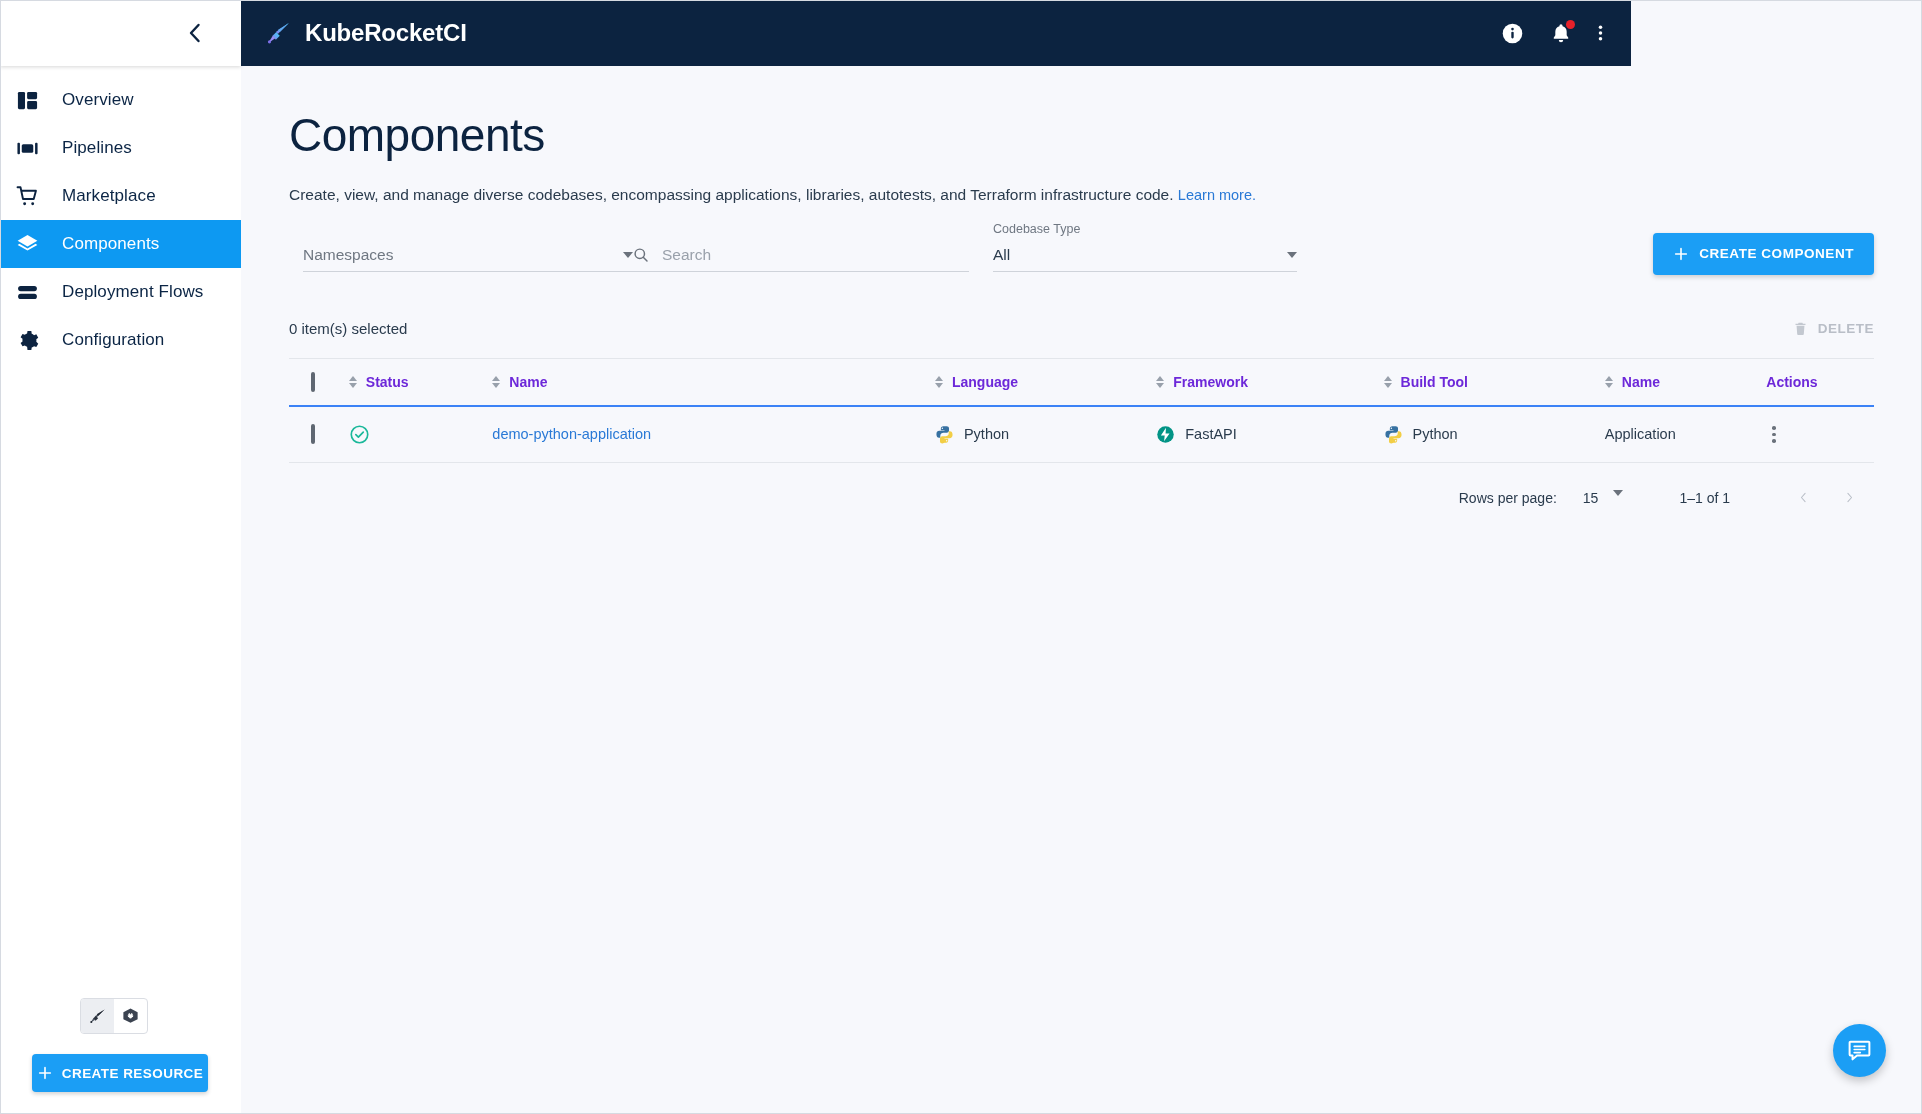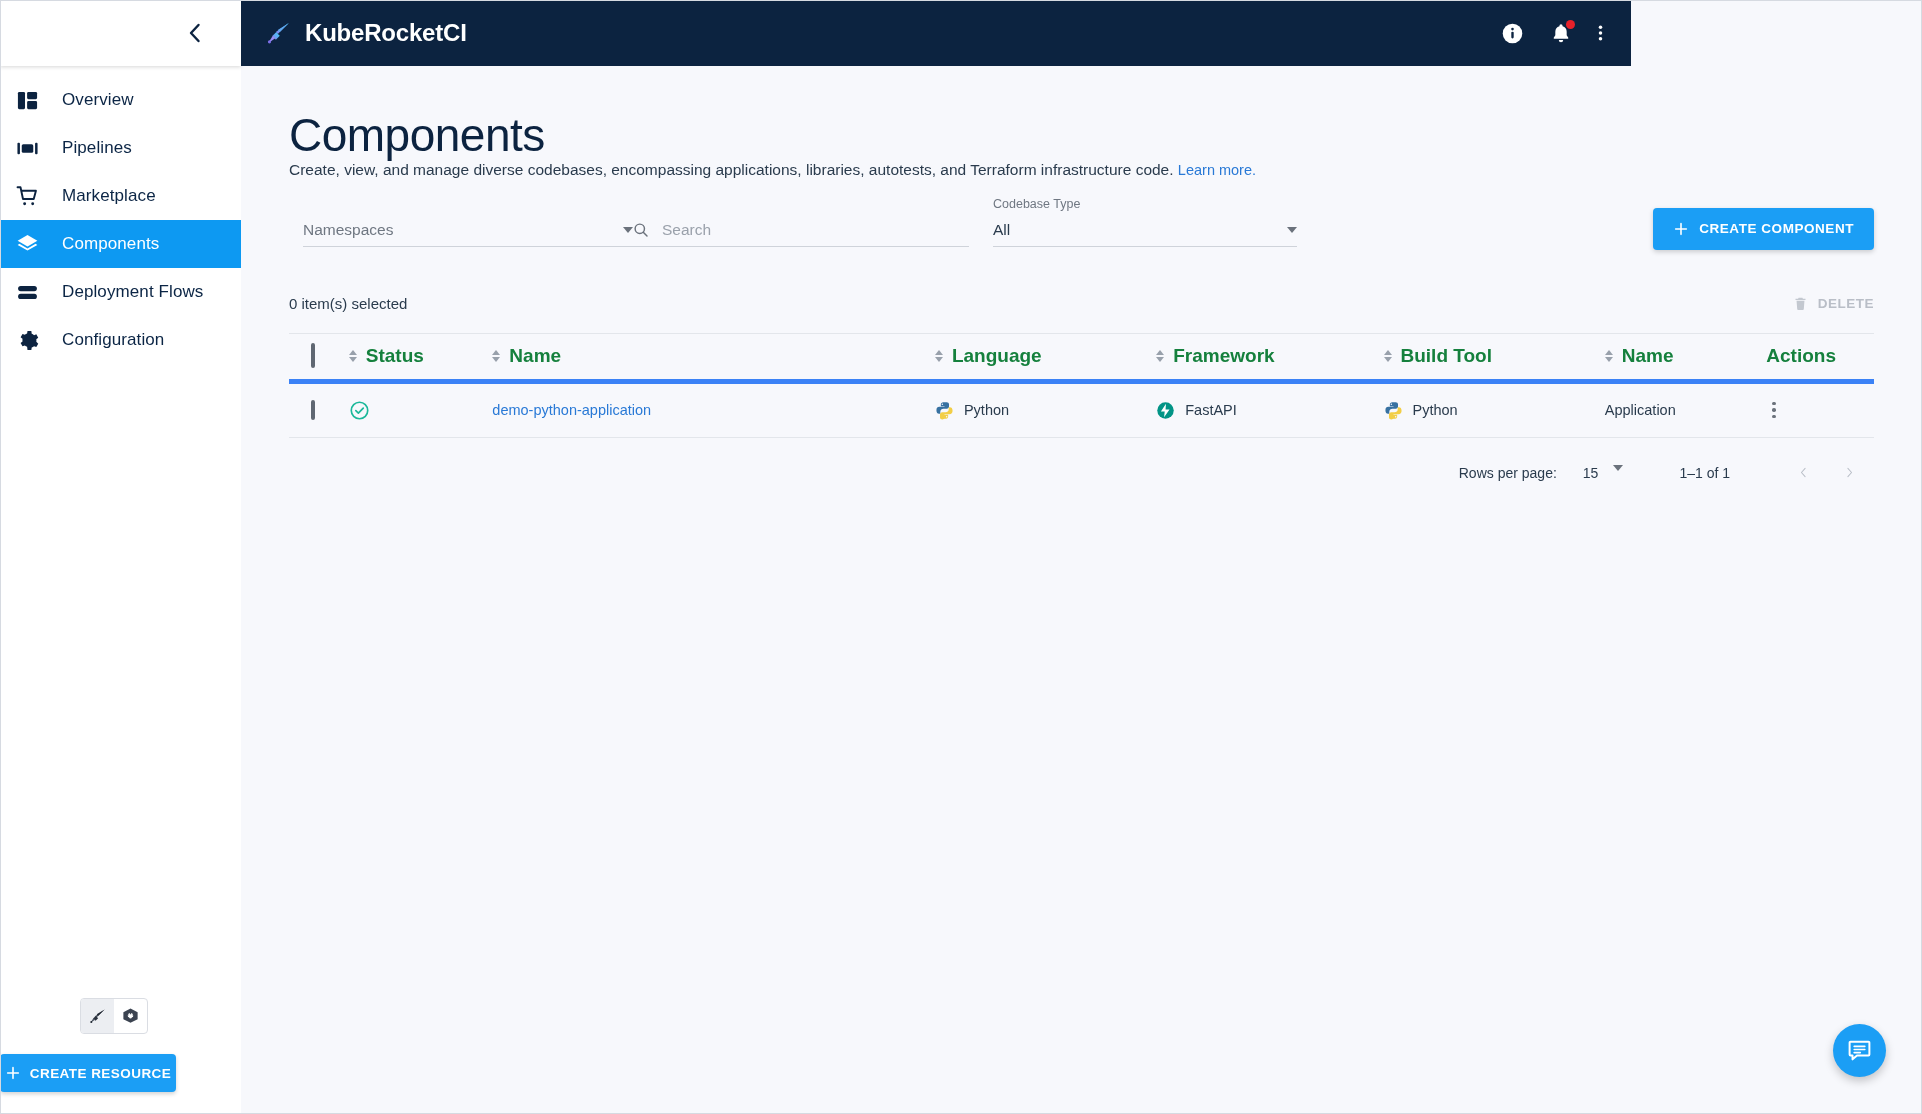--- a/index.html
+++ b/index.html
@@ -58,20 +58,21 @@
   .theme-toggle > div {
     width: 34px; height: 34px;
     display: flex; align-items: center; justify-content: center;
     cursor: pointer;
   }
   .theme-toggle > div.sel { background: #eceef2; }
   .create-resource {
     display: flex; align-items: center; justify-content: center;
     gap: 9px;
     height: 38px; width: 176px;
+    margin-left: 32px;
     background: #1b9ef5; color: #fff;
     font-size: 13.5px; font-weight: 700; letter-spacing: .45px;
     border: none; border-radius: 4px; cursor: pointer;
     box-shadow: 0 2px 4px rgba(0,0,0,.18);
   }
 
   
   .topbar {
     position: absolute; left: 241px; top: 0;
     width: 1390px; height: 66px;
@@ -98,20 +99,21 @@
     width: 1681px; height: 1048px;
     background: #f7f8fc;
     padding: 44px 48px 0 48px;
     overflow: hidden;
   }
   .page-title {
     font-size: 46px; font-weight: 400; color: #0c2340;
     letter-spacing: -0.5px; line-height: 1.1;
   }
   .page-sub {
+    margin-top: 25px;
     font-size: 15.5px; color: #2a3b4d;
   }
   .page-sub a { color: #2979d6; text-decoration: none; font-size: 14.5px; }
 
   
   .filters {
     margin-top: 36px;
     display: flex; align-items: flex-end; gap: 0;
     position: relative;
   }
@@ -165,23 +167,23 @@
     display: flex; align-items: center; gap: 10px;
     color: #b9bec7; font-size: 13.5px; font-weight: 700; letter-spacing: .5px;
     background: none; border: none; cursor: default;
     font-family: "Liberation Sans", sans-serif;
   }
 
   
   .tbl { width: 100%; border-collapse: collapse; margin-top: 10px; }
   .tbl thead th {
     border-top: 1px solid #e3e6eb;
-    border-bottom: 5px solid #3b82f6;
+    border-bottom: 2px solid #3b82f6;
     height: 48px;
-    font-size: 19px; font-weight: 700; color: #15803d;
+    font-size: 14px; font-weight: 700; color: #6d28d9;
     text-align: left;
     padding: 0;
     white-space: nowrap;
   }
   .th-in { display: flex; align-items: center; gap: 9px; cursor: pointer; }
   .th-in.nosort { cursor: default; }
   .sorter { display: flex; flex-direction: column; gap: 2px; }
   .sorter i {
     display: block; width: 0; height: 0;
     border-left: 4px solid transparent;

